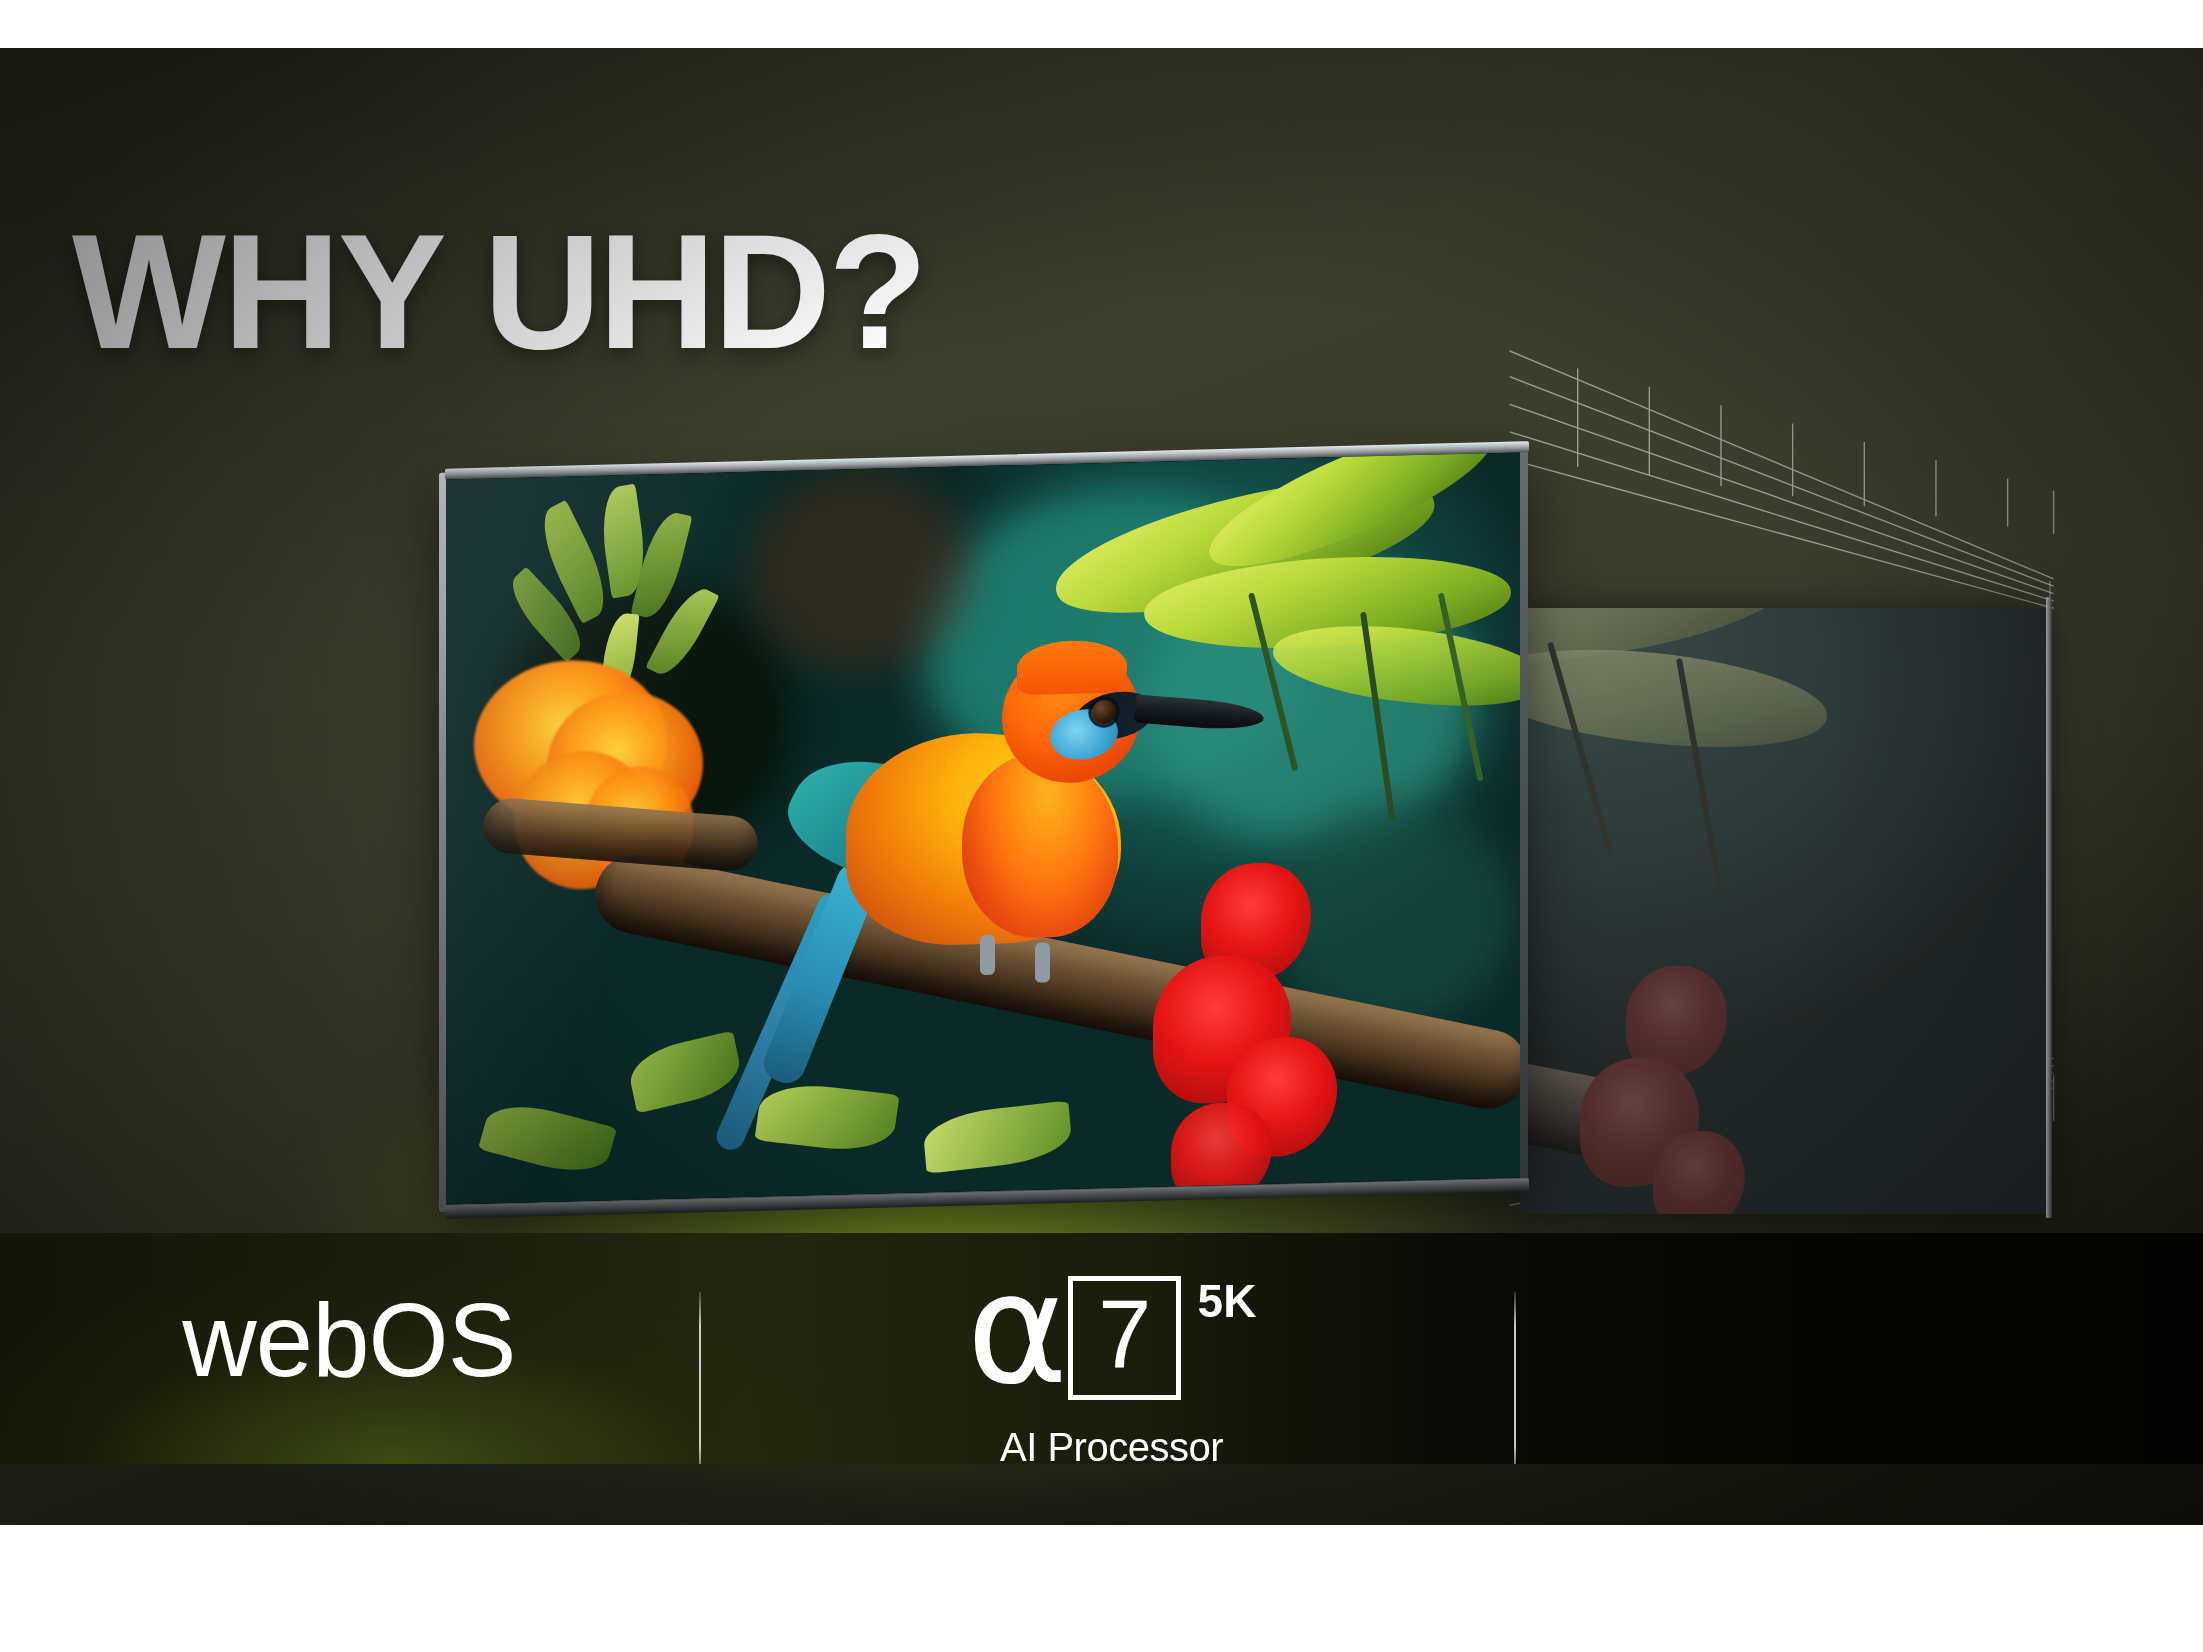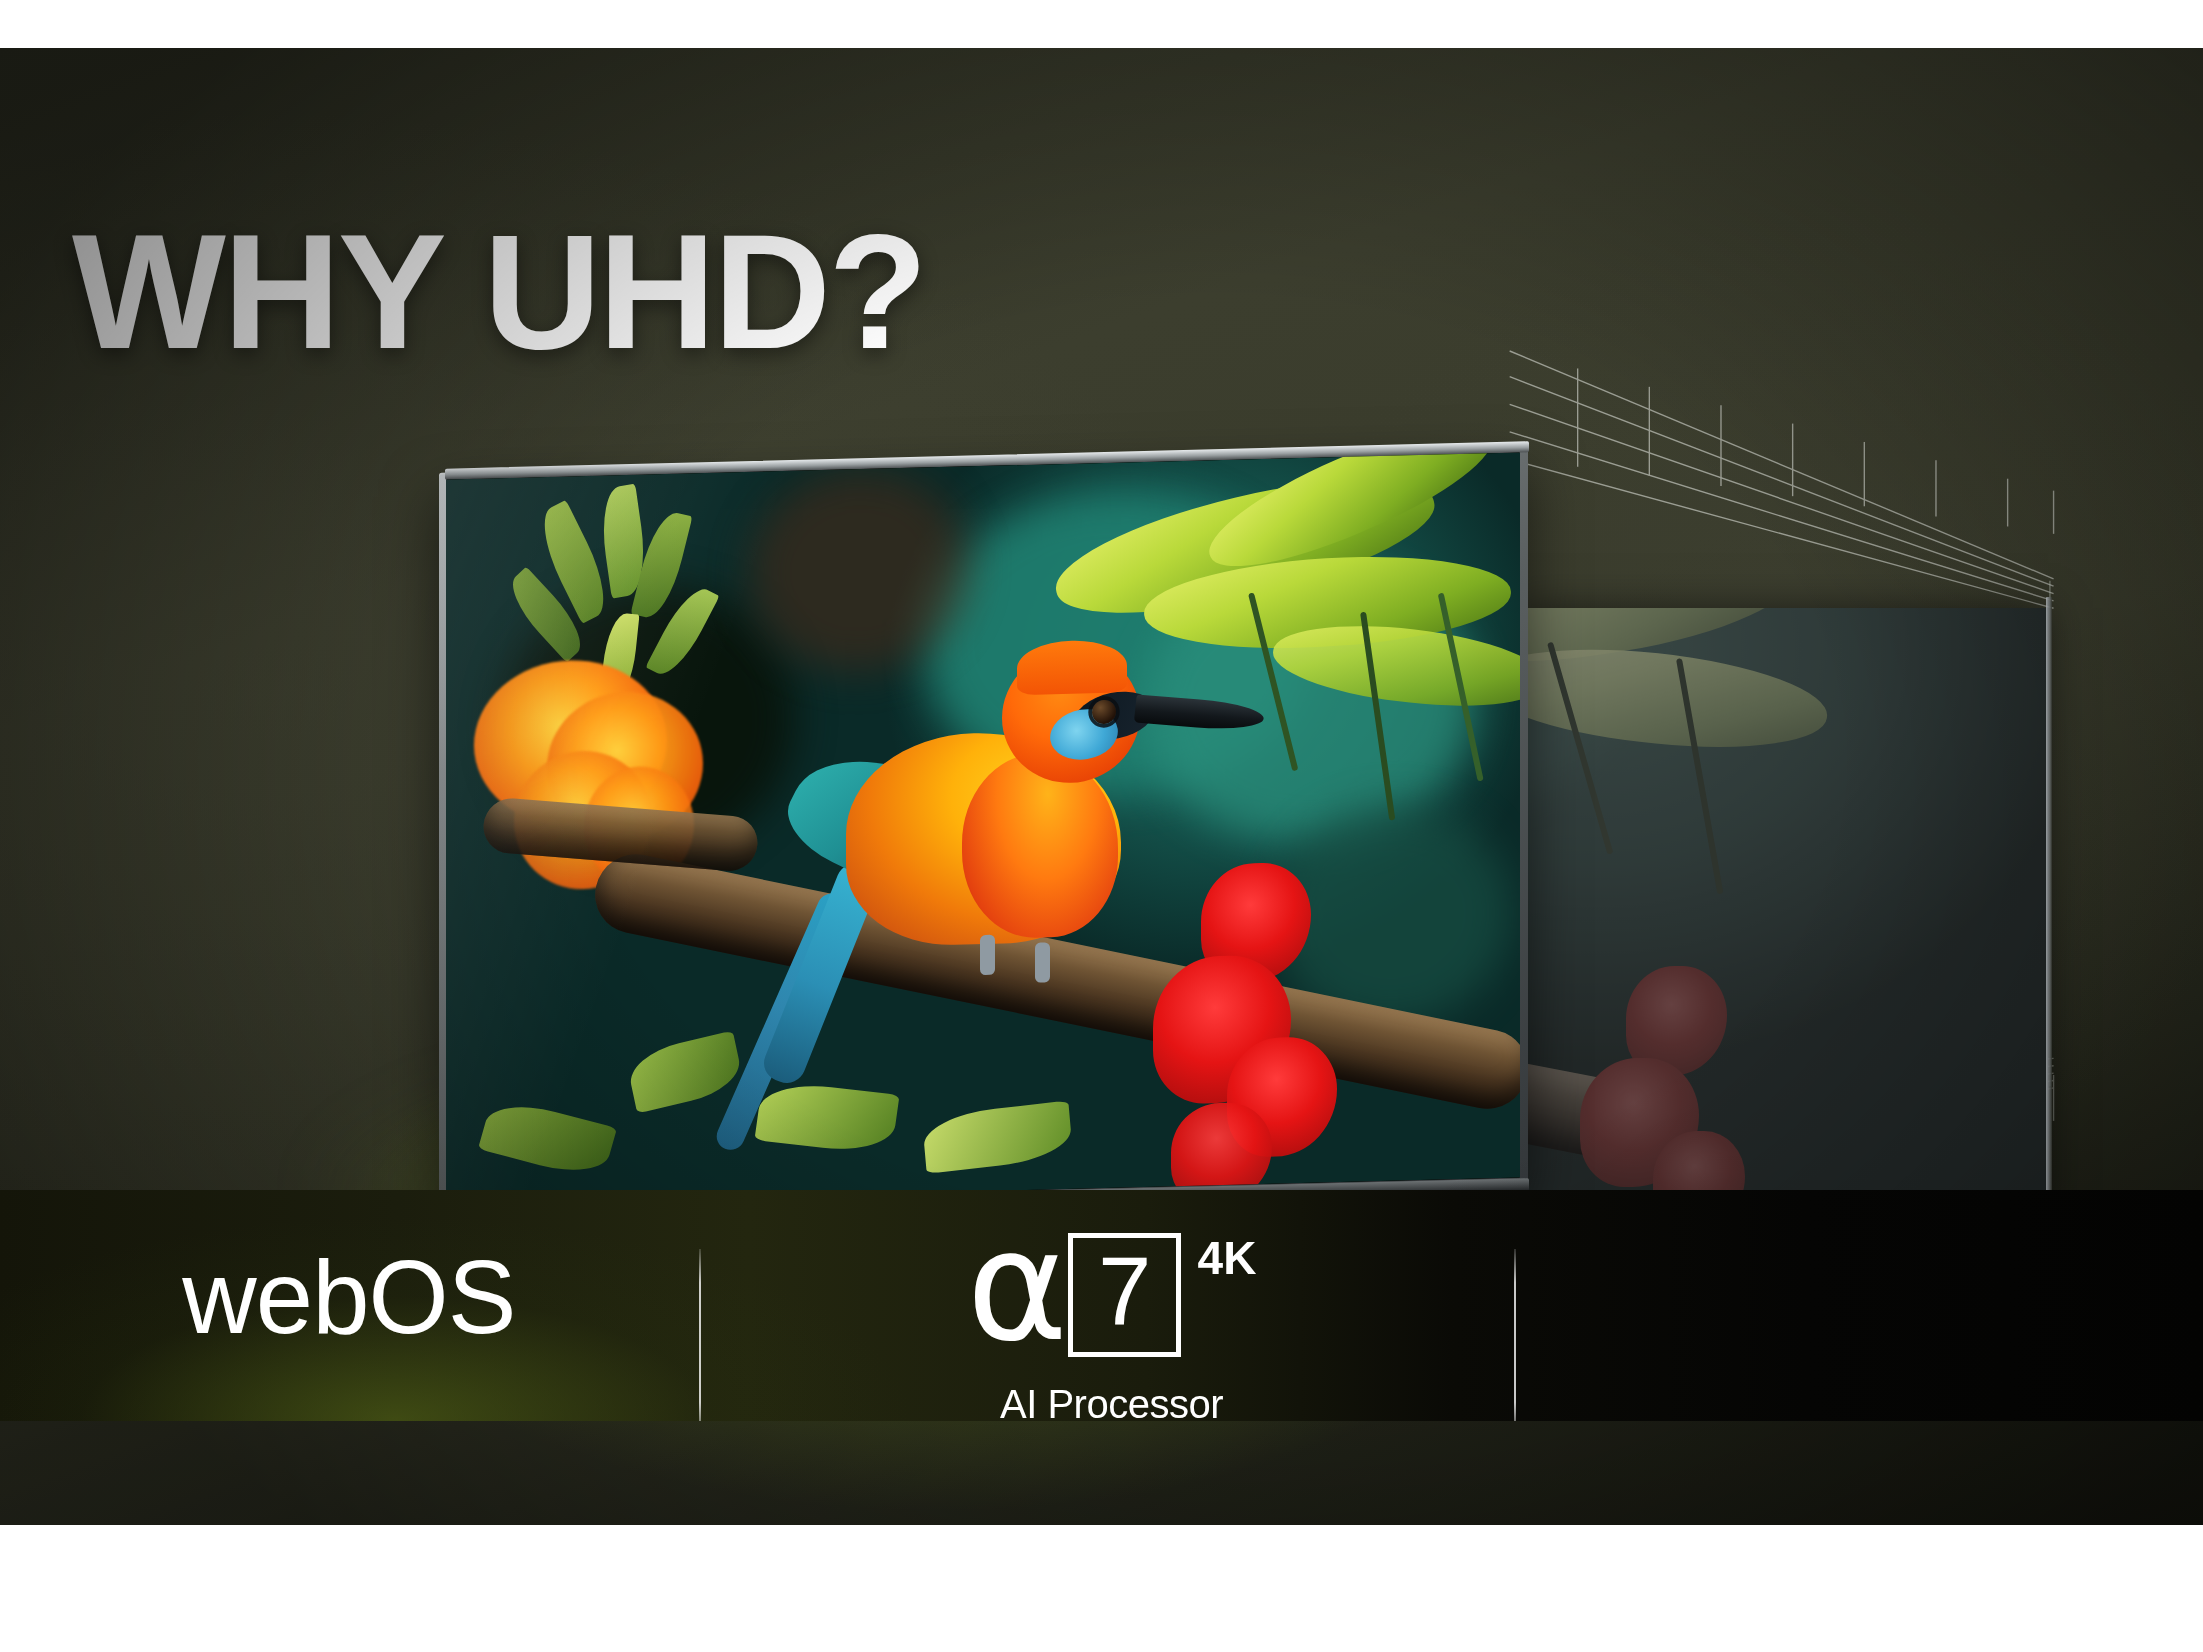--- a/index.html
+++ b/index.html
@@ -66,21 +66,21 @@
   #tv-gloss{position:absolute;left:7.3px;top:7.3px;width:1074px;height:725px;pointer-events:none;
     background:linear-gradient(110deg,rgba(255,255,255,.10) 0%,rgba(255,255,255,0) 26%,rgba(255,255,255,0) 100%);
     transform:skewY(-1.45deg);}
   #tv-topedge{position:absolute;left:5.5px;top:-3.7px;width:1084px;height:11px;
     background:linear-gradient(180deg,#e6eaec,#9aa0a2 55%,#4a4e50);transform:skewY(-1.45deg);border-radius:1.8px;}
   #tv-botedge{position:absolute;left:5.5px;top:733px;width:1084px;height:13px;
     background:linear-gradient(180deg,#6b7072,#44484a 50%,#1d2022);transform:skewY(-1.45deg);border-radius:1.8px;}
 
   
   #bottombar{
-    position:absolute;left:0;top:1190px;width:2204px;height:231px;
+    position:absolute;left:0;top:1233px;width:2204px;height:231px;
     background:
       radial-gradient(ellipse 698px 275px at 395px 230px, rgba(92,112,24,.55) 0%, rgba(40,50,12,.18) 45%, rgba(0,0,0,0) 74%),
       linear-gradient(90deg,#141509 0%,#1b1d0d 18%,#23260f 34%,#1a1c0c 52%,#0a0a06 66%,#050504 82%,#030302 100%);
     overflow:hidden;
   }
   .divider{position:absolute;top:59px;width:1.8px;height:187px;background:linear-gradient(180deg,rgba(255,255,255,.15),rgba(255,255,255,.78) 18%,rgba(255,255,255,.78) 82%,rgba(255,255,255,.15));}
   #div1{left:699px;}
   #div2{left:1514px;}
 
   .cell{position:absolute;color:#fff;text-align:center;}
@@ -309,21 +309,21 @@
     <div class="cell" id="cell-webos">
       <div class="webos-logo"><span class="lw">web</span><span class="lo">OS</span></div>
     </div>
 
     <div class="cell" id="cell-alpha">
       <div class="alpha-row">
         <span class="alpha-glyph">α</span>
         <span class="seven-box">
             <span>7</span>
           </span>
-        <span class="fourk">4K</span>
+        <span class="fourk">5K</span>
       </div>
       <div class="alpha-sub1">AI Processor</div>
     </div>
 
     <div class="cell" id="cell-dtm">
     </div>
 
   </div>
 
 </div>

